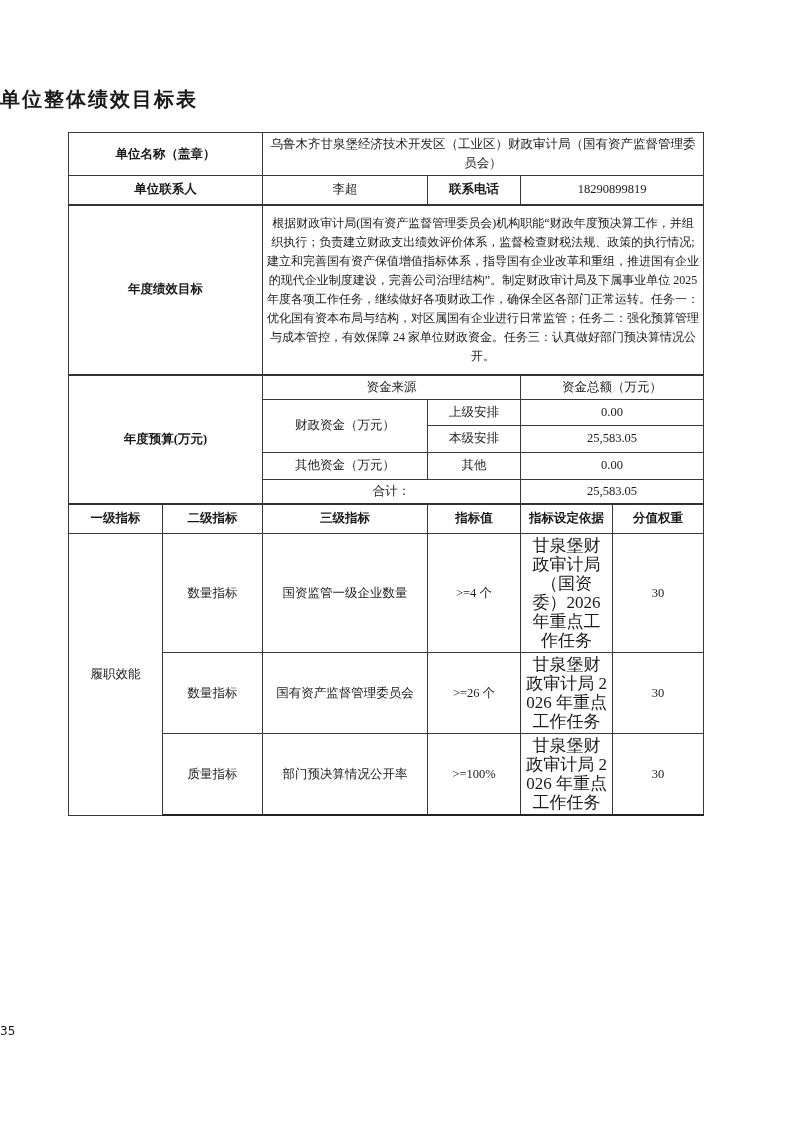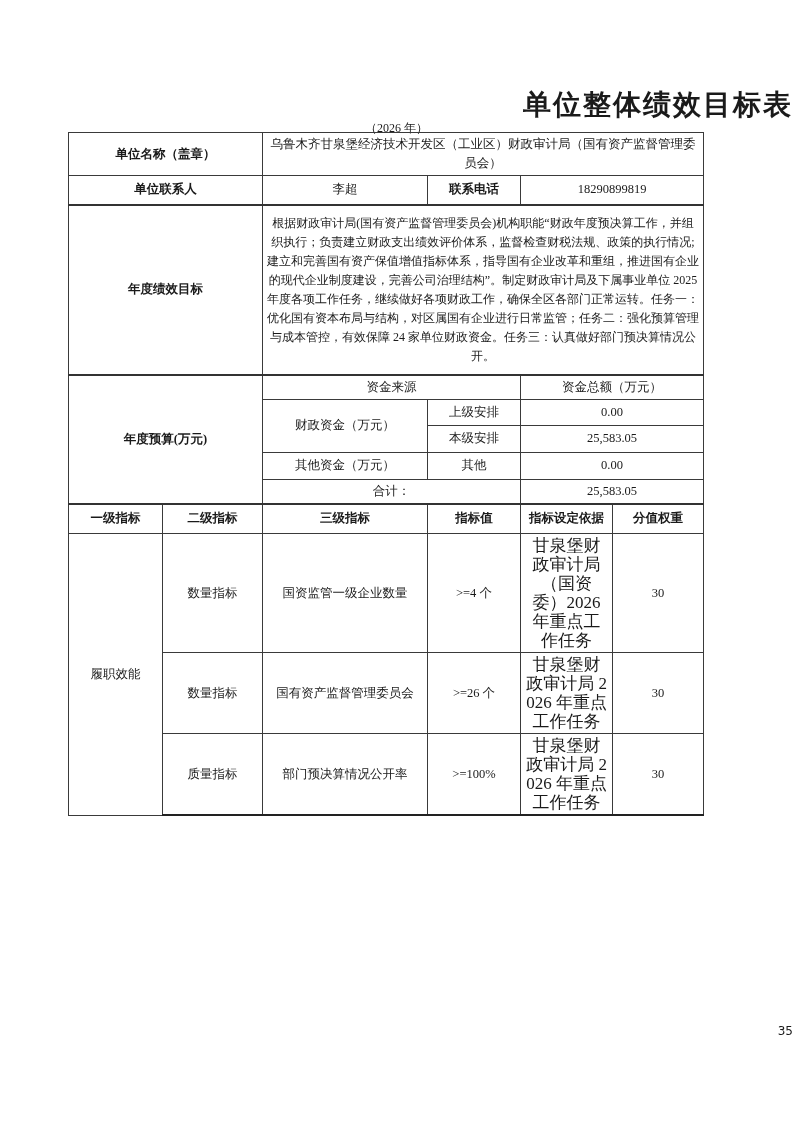--- a/index.html
+++ b/index.html
@@ -6,21 +6,21 @@
   .page {
     position:relative;
     width:793px; height:1122px;
     background:#ffffff;
     font-family:"Liberation Serif","DejaVu Serif",serif;
     color:#1a1a1a;
     overflow:hidden;
   }
   .doc-title {
     position:absolute; top:86px; left:0; width:100%;
-    text-align:right; font-size:28px; font-weight:bold; letter-spacing:2px;
+    text-align:left; font-size:20px; font-weight:bold; letter-spacing:2px;
   }
   .doc-subtitle {
     position:absolute; top:120px; left:0; width:100%;
     text-align:center; font-size:12px;
   }
   table.main {
     position:absolute; left:68px; top:132px;
     width:635px;
     border-collapse:collapse; table-layout:fixed;
     font-size:12.5px;
@@ -38,31 +38,30 @@
     font-size:12px;
     line-height:20.5px;
     padding:4px 8px;
     margin-top:14px;
   }
   tr.sep td { border-top:2px solid #333; }
   tr.last td { border-bottom:2px solid #222; }
   td.basis { font-size:17px; line-height:20px; padding:2px 2px; }
   .page-num {
     position:absolute; top:1024px; left:0; width:100%;
-    text-align:right; font-size:12px;
+    text-align:left; font-size:12px;
     font-family:"DejaVu Sans","Liberation Sans",sans-serif;
   }
 </style>
 </head>
 <body>
 
 <div class="page">
 
   <div class="doc-title">单位整体绩效目标表</div>
-  <div class="doc-subtitle">（2026 年）</div>
 
   <table class="main">
     <colgroup>
       <col style="width:94px">
         <col style="width:100px">
         <col style="width:165px">
       <col style="width:93px">
         <col style="width:92px">
         <col style="width:91px">
     </colgroup>

